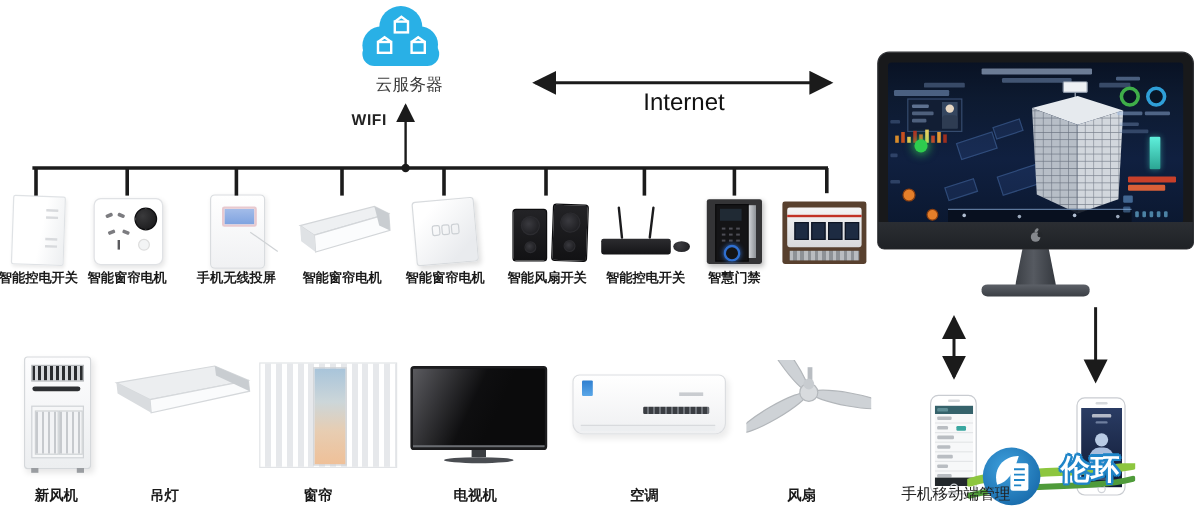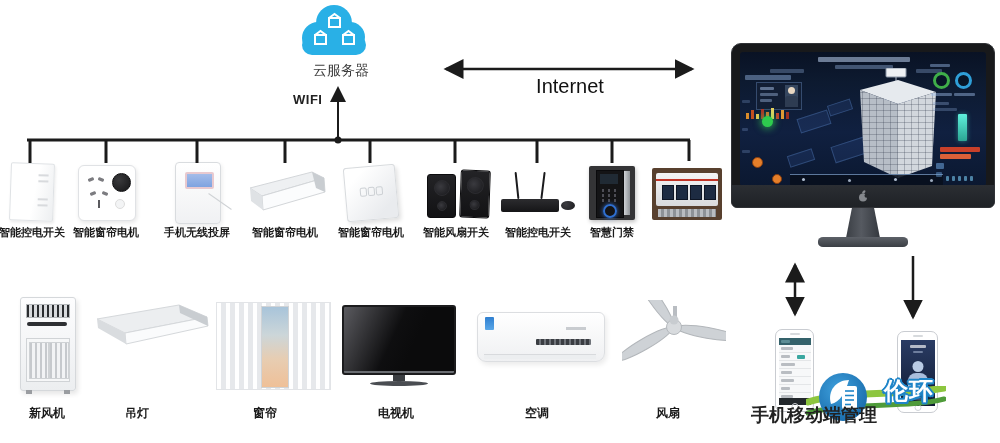--- a/index.html
+++ b/index.html
@@ -3,21 +3,21 @@
 <meta charset="utf-8">
 <style>
   html,body{margin:0;padding:0;background:#fff;}
   #canvas{position:relative;width:1000px;height:443px;background:#fff;overflow:hidden;
           font-family:"Liberation Sans","DejaVu Sans",sans-serif;}
   .abs{position:absolute;}
   svg{display:block;}
   
   .dlabel{position:absolute;font-size:11px;font-weight:700;color:#1a1a1a;text-align:center;line-height:1.25;}
   .blabel{position:absolute;font-size:12px;font-weight:700;color:#1a1a1a;text-align:center;}
-  .flabel{position:absolute;font-size:18px;font-weight:700;color:#222;z-index:7;white-space:nowrap;}
+  .flabel{position:absolute;font-size:13px;font-weight:400;color:#222;z-index:7;white-space:nowrap;}
   .cloud-label{position:absolute;left:296;top:62px;left:296px;width:90px;text-align:center;font-size:14px;color:#3c3c3c;}
   .wifi-label{position:absolute;left:293px;top:92px;font-size:13px;font-weight:700;color:#222;letter-spacing:.5px;}
   .inet-label{position:absolute;left:470px;top:75px;width:200px;text-align:center;font-size:20px;color:#111;}
   
   .dev{position:absolute;}
   
   .sw-panel{position:absolute;left:0;top:0;width:42px;height:56px;background:linear-gradient(100deg,#fff 55%,#edeff1);
             border:1px solid #dfe2e5;border-radius:2px;transform:rotate(2deg);box-shadow:1px 2px 3px rgba(0,0,0,.08);}
   .sw-bar{position:absolute;width:10px;height:2px;background:#d8dadd;}
   

